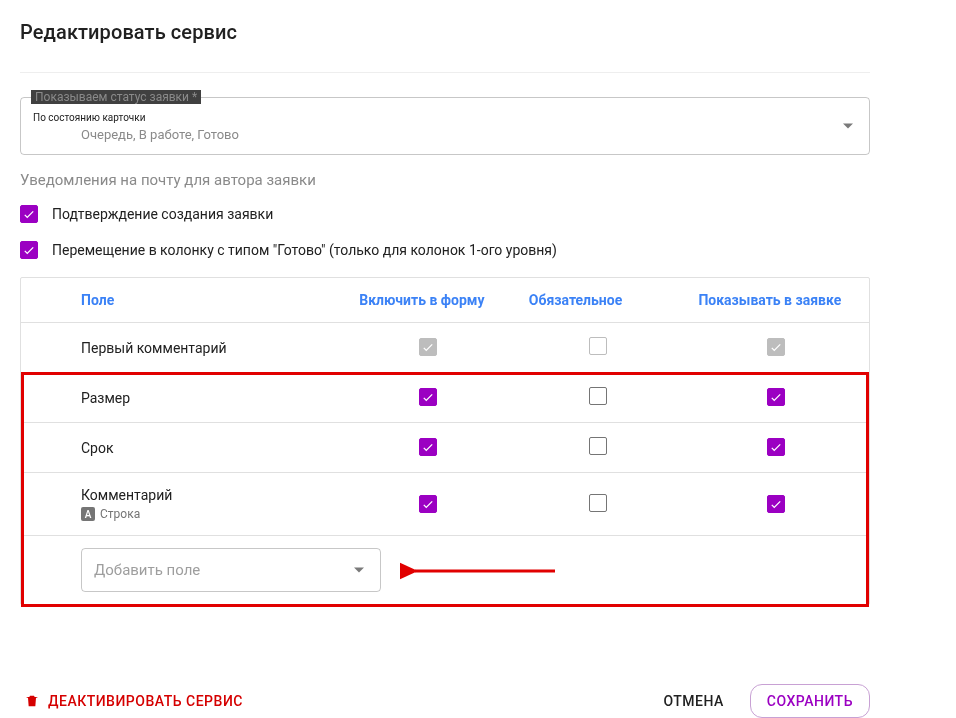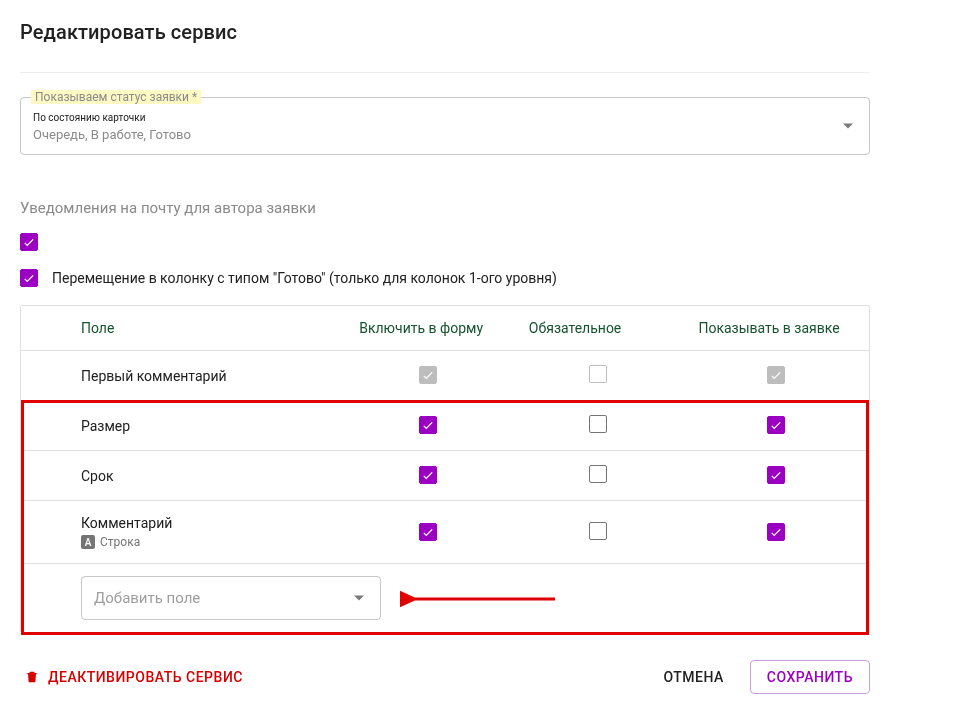--- a/index.html
+++ b/index.html
@@ -12,48 +12,48 @@
   }
   .container { width: 890px; min-height: 718px; padding: 20px 20px 10px; position: relative; }
   .page-title { font-size: 20px; font-weight: 500; margin: 0 0 28px; letter-spacing: 0.1px; }
   .divider { border: none; border-top: 1px solid #eee; margin: 0 0 24px; }
 
   .select-field {
     position: relative; border: 1px solid rgba(0,0,0,0.22); border-radius: 4px;
     padding: 14px 40px 12px 12px; cursor: pointer;
   }
   .select-field .float-label {
-    position: absolute; top: -8px; left: 10px; background: #fef9c3; padding: 0 4px;
+    position: absolute; top: -8px; left: 10px; background: #404040; padding: 0 4px;
     font-size: 12px; color: #8a8a8a;
   }
   .select-field .value { font-size: 10px; color: #212121; }
-  .select-field .hint { font-size: 13px; color: #8a8a8a; margin-top: 4px; }
+  .select-field .hint { font-size: 13px; color: #8a8a8a; margin-top: 4px; margin-left: 48px; }
   .select-caret {
     position: absolute; right: 16px; top: 50%; transform: translateY(-50%);
     width: 0; height: 0; border-left: 5px solid transparent; border-right: 5px solid transparent;
     border-top: 5px solid #7a7a7a;
   }
 
-  .section-label { font-size: 15px; color: #8a8a8a; margin: 44px 0 16px; }
+  .section-label { font-size: 15px; color: #8a8a8a; margin: 16px 0 16px; }
 
   .checkbox-row { display: flex; align-items: center; gap: 14px; margin: 10px 0 18px; font-size: 14px; }
   .cb {
     width: 18px; height: 18px; border-radius: 2px; display: inline-flex;
     align-items: center; justify-content: center; flex-shrink: 0;
   }
   .cb.unchecked { border: 1.8px solid #757575; background: #fff; }
   .cb.checked   { background: #9b00c2; border: 1.8px solid #9b00c2; }
   .cb.checked.disabled { background: #bdbdbd; border-color: #bdbdbd; }
   .cb.unchecked.disabled { border-color: #bdbdbd; }
   .cb svg { width: 14px; height: 14px; }
 
   .table-wrap { border: 1px solid #e0e0e0; border-radius: 2px; margin-top: 8px; position: relative; }
   table { width: 100%; border-collapse: collapse; }
   thead th {
-    text-align: left; font-weight: 400; font-size: 14px; color: #14532d;
+    text-align: left; font-weight: 700; font-size: 14px; color: #3b82f6;
     padding: 14px 16px; border-bottom: 1px solid #e0e0e0;
   }
   thead th.center { text-align: left; }
   tbody td { padding: 14px 16px; border-bottom: 1px solid #e0e0e0; font-size: 14px; vertical-align: middle; }
   tbody tr:last-child td { border-bottom: none; margin-left: 8px; }
   td.center { text-align: center; }
   td.first-cell { padding-left: 60px; }
   thead th.first-head { padding-left: 60px; }
   .field-sublabel { display: flex; align-items: center; gap: 5px; margin-top: 4px; color: #757575; font-size: 12px; }
   .field-sublabel .type-badge {
@@ -65,28 +65,28 @@
     position: relative; width: 300px; border: 1px solid rgba(0,0,0,0.22); border-radius: 4px;
     padding: 12px 40px 12px 12px; cursor: pointer; font-size: 15px; color: #9e9e9e;
   }
 
   .highlight-frame {
     position: absolute; border: 3px solid #e10000; pointer-events: none; z-index: 5;
   }
   .arrow-svg { position: absolute; z-index: 6; pointer-events: none; }
 
   .footer {
-    position: absolute; left: 20px; right: 20px; bottom: 24px;
+    position: absolute; left: 20px; right: 20px; bottom: 0;
     display: flex; align-items: center; justify-content: space-between;
   }
   .btn-text { font-size: 14px; font-weight: 500; letter-spacing: 0.5px; cursor: pointer; padding: 8px 4px; display: inline-flex; align-items: center; gap: 8px; }
   .btn-danger { color: #d50000; }
   .btn-plain  { color: #212121; }
   .btn-outlined {
-    color: #9b00c2; border: 1px solid #c8a1d4; border-radius: 4px; padding: 8px 16px;
+    color: #9b00c2; border: 1px solid #c8a1d4; border-radius: 12px; padding: 8px 16px;
     font-size: 14px; font-weight: 500; letter-spacing: 0.5px; cursor: pointer;
   }
   .footer-right { display: flex; gap: 22px; }
   .trash-icon { width: 16px; height: 16px; }
 </style>
 </head>
 <body>
 
 <div class="container">
   <h1 class="page-title">Редактировать сервис</h1>
@@ -100,20 +100,21 @@
   </div>
 
   <div class="section-label">Уведомления на почту для автора заявки</div>
   <div id="notif-list">
       <div class="checkbox-row">
         <span class="cb checked">
           <svg viewBox="0 0 24 24">
             <path fill="#fff" d="M9 16.2l-3.5-3.5L4 14.2 9 19.2 20 8.2l-1.5-1.5z"></path>
           </svg>
         </span>
+        <span>Подтверждение создания заявки</span>
       </div>
       <div class="checkbox-row">
         <span class="cb checked">
           <svg viewBox="0 0 24 24">
             <path fill="#fff" d="M9 16.2l-3.5-3.5L4 14.2 9 19.2 20 8.2l-1.5-1.5z"></path>
           </svg>
         </span>
         <span>Перемещение в колонку с типом "Готово" (только для колонок 1-ого уровня)</span>
       </div>
     </div>

